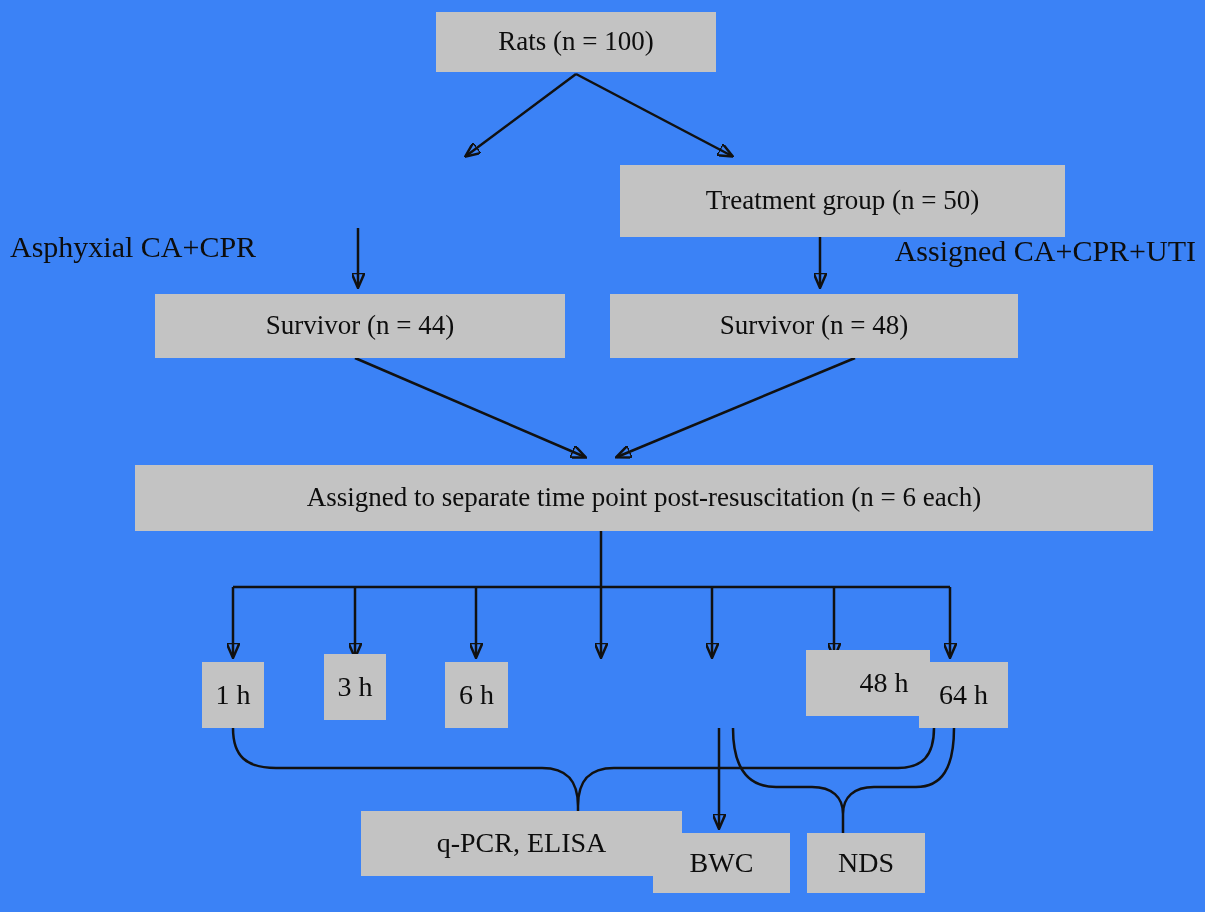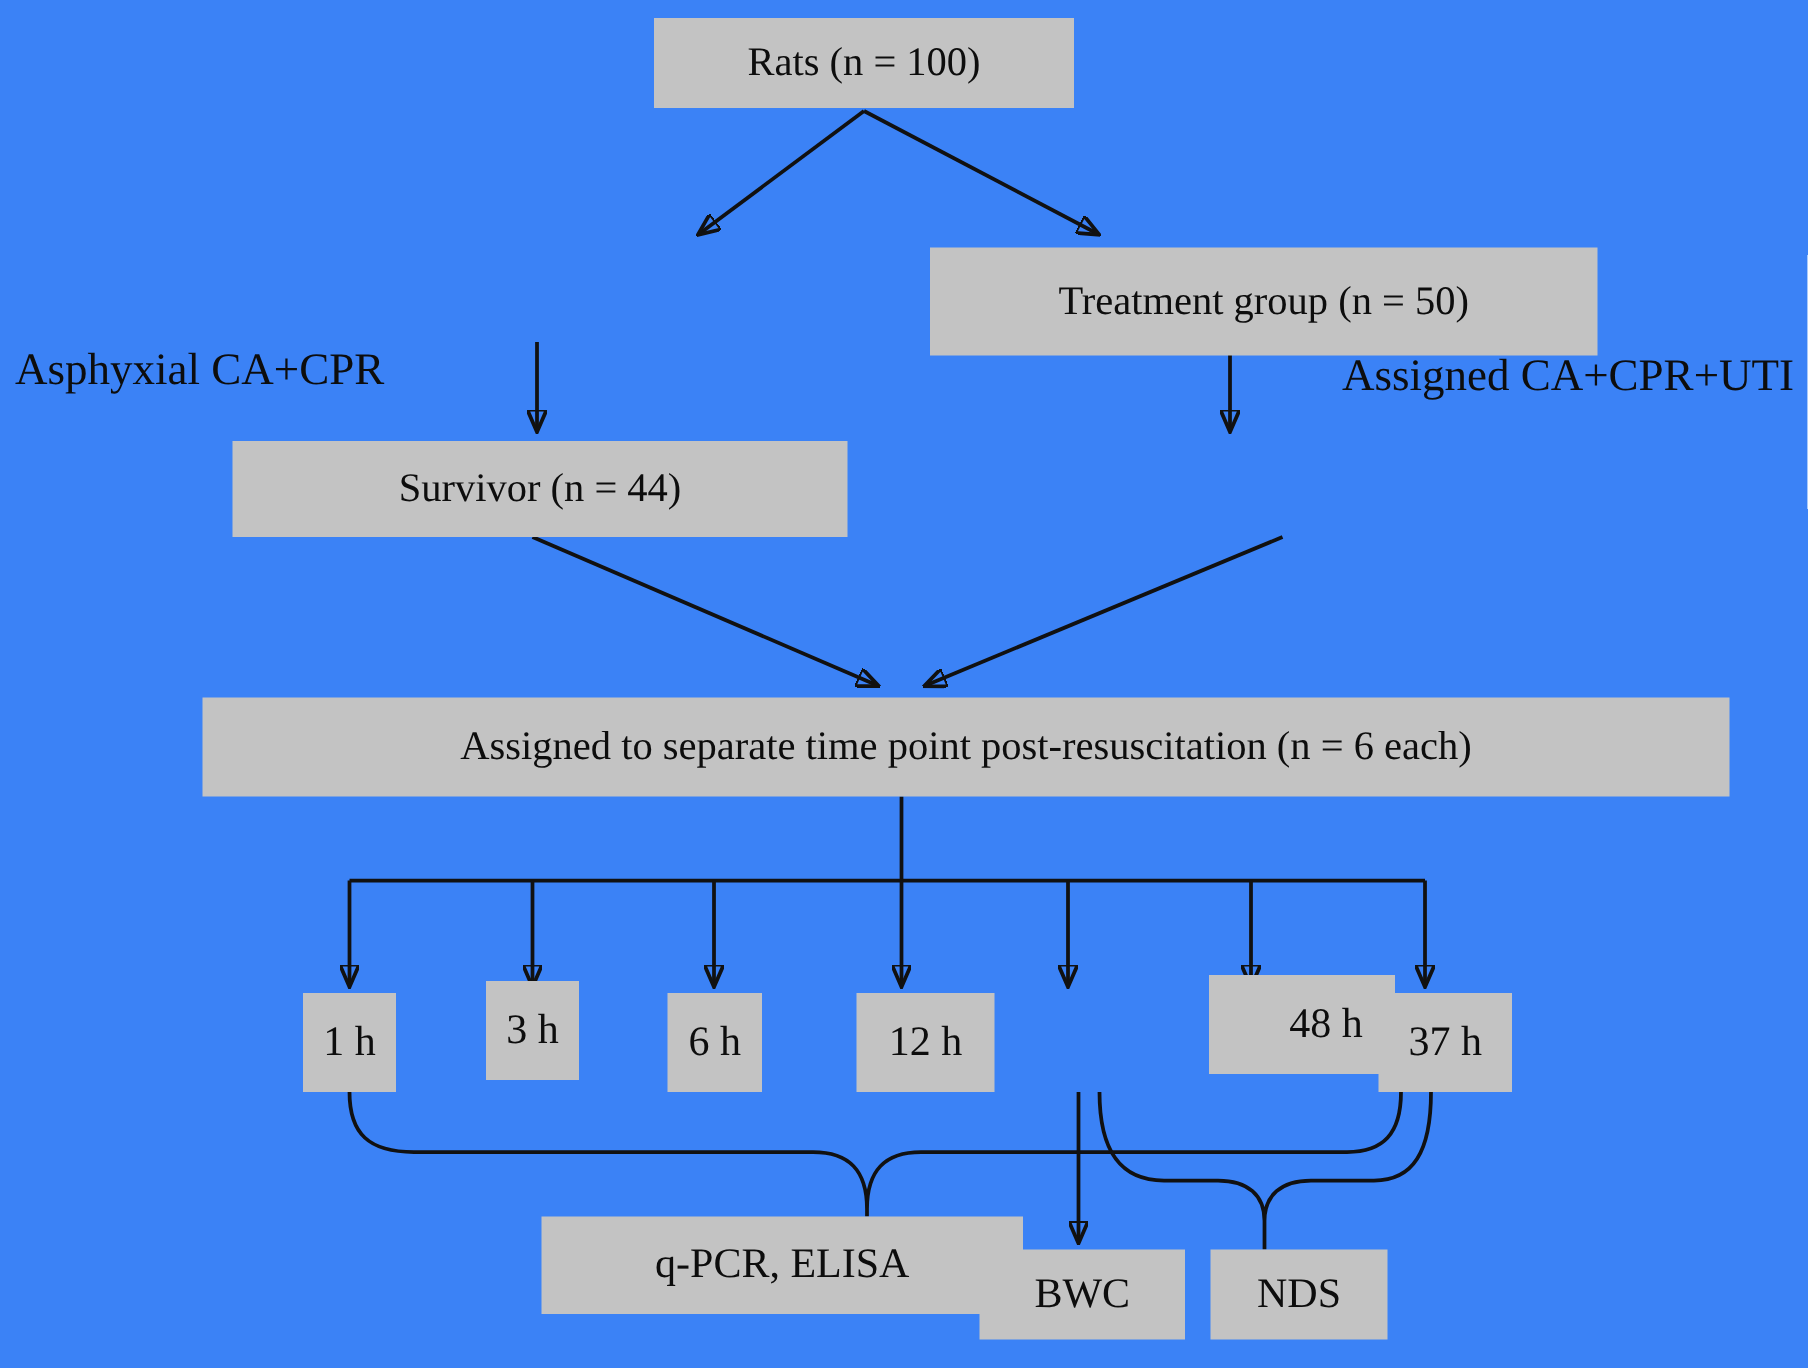--- a/index.html
+++ b/index.html
@@ -87,29 +87,29 @@
 
 
   <div class="box" style="left:620px;top:165px;width:445px;height:72px;">Treatment group (n = 50)</div>
 
   <div class="side-label" style="left:10px;top:230px;">Asphyxial CA+CPR</div>
 
   <div class="side-label" style="right:9px;top:234px;">Assigned CA+CPR+UTI</div>
 
   <div class="box" style="left:155px;top:294px;width:410px;height:64px;">Survivor (n = 44)</div>
 
+  <div class="box" style="left:610px;top:294px;width:408px;height:64px;">Survivor (n = 48)</div>
 
   <div class="box" style="left:135px;top:465px;width:1018px;height:66px;">Assigned to separate time point post-resuscitation (n = 6 each)</div>
 
   <div class="box tp" style="left:202px;top:662px;width:62px;height:66px;">1 h</div>
   <div class="box tp" style="left:324px;top:654px;width:62px;height:66px;">3 h</div>
   <div class="box tp" style="left:445px;top:662px;width:63px;height:66px;">6 h</div>
-  <div class="box tp" style="left:571px;top:662px;width:92px;height:66px;">12 h</div>
   <div class="box tp" style="left:806px;top:650px;width:92px;height:66px;padding-left:32px;">48 h</div>
-  <div class="box tp" style="left:919px;top:662px;width:89px;height:66px;">37 h</div>
+  <div class="box tp" style="left:919px;top:662px;width:89px;height:66px;">64 h</div>
 
   <div class="box outcome" style="left:361px;top:811px;width:321px;height:65px;">q-PCR, ELISA</div>
 
   <div class="box outcome" style="left:653px;top:833px;width:137px;height:60px;">BWC</div>
 
   <div class="box outcome" style="left:807px;top:833px;width:118px;height:60px;">NDS</div>
 
 </div>
 
 </body></html>

